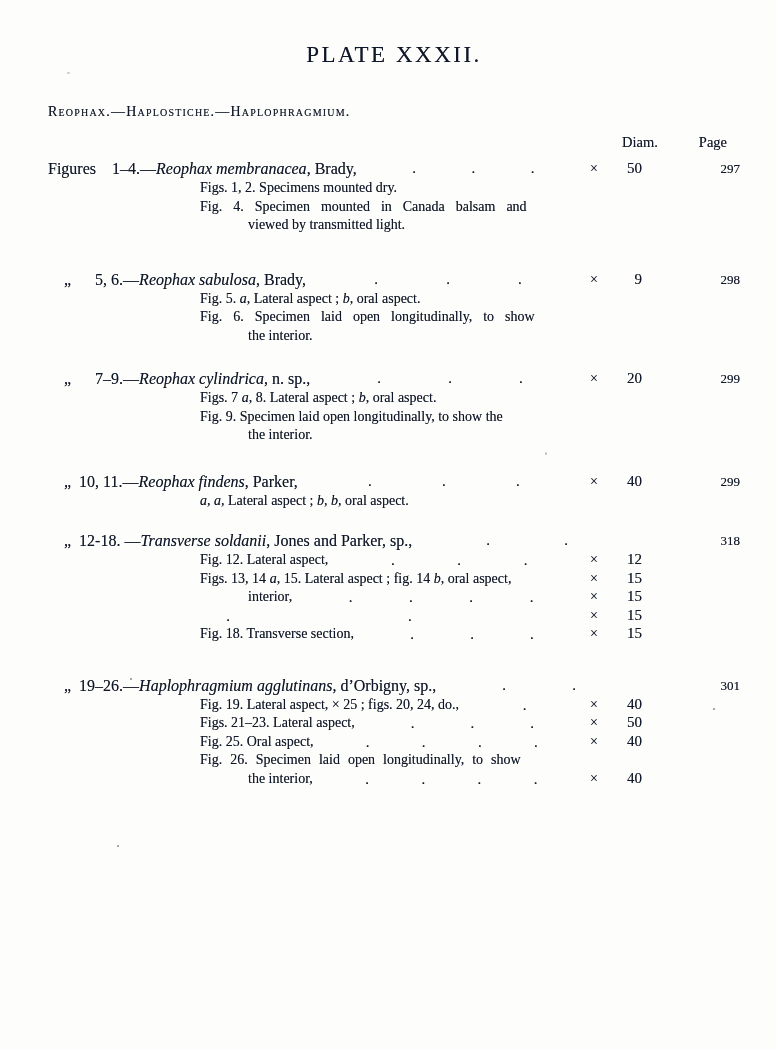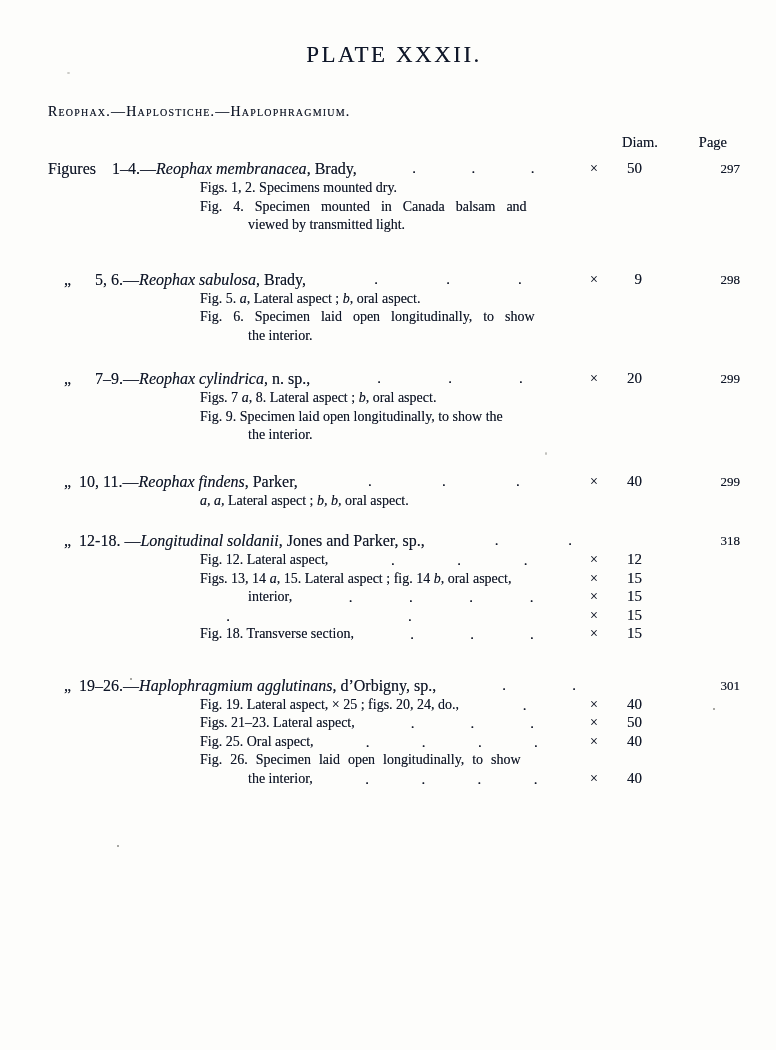--- a/index.html
+++ b/index.html
@@ -236,21 +236,21 @@
           <span class="leaders"></span>
           <span class="col-diam empty">
             <span class="sign"></span>
             <span class="val"></span>
           </span>
           <span class="col-page"></span>
         </div>
       </div>
       <div class="entry">
         <div class="row main">
-          <span class="text">  „ 12-18. —<span class="species">Longitudinal soldanii</span>, Jones and Parker, sp.,</span>
+          <span class="text">  „ 12-18. —<span class="species">Transverse soldanii</span>, Jones and Parker, sp.,</span>
           <span class="leaders">
             <span class="dot">.</span>
             <span class="dot">.</span>
           </span>
           <span class="col-diam empty">
             <span class="sign"></span>
             <span class="val"></span>
           </span>
           <span class="col-page">318</span>
         </div>

